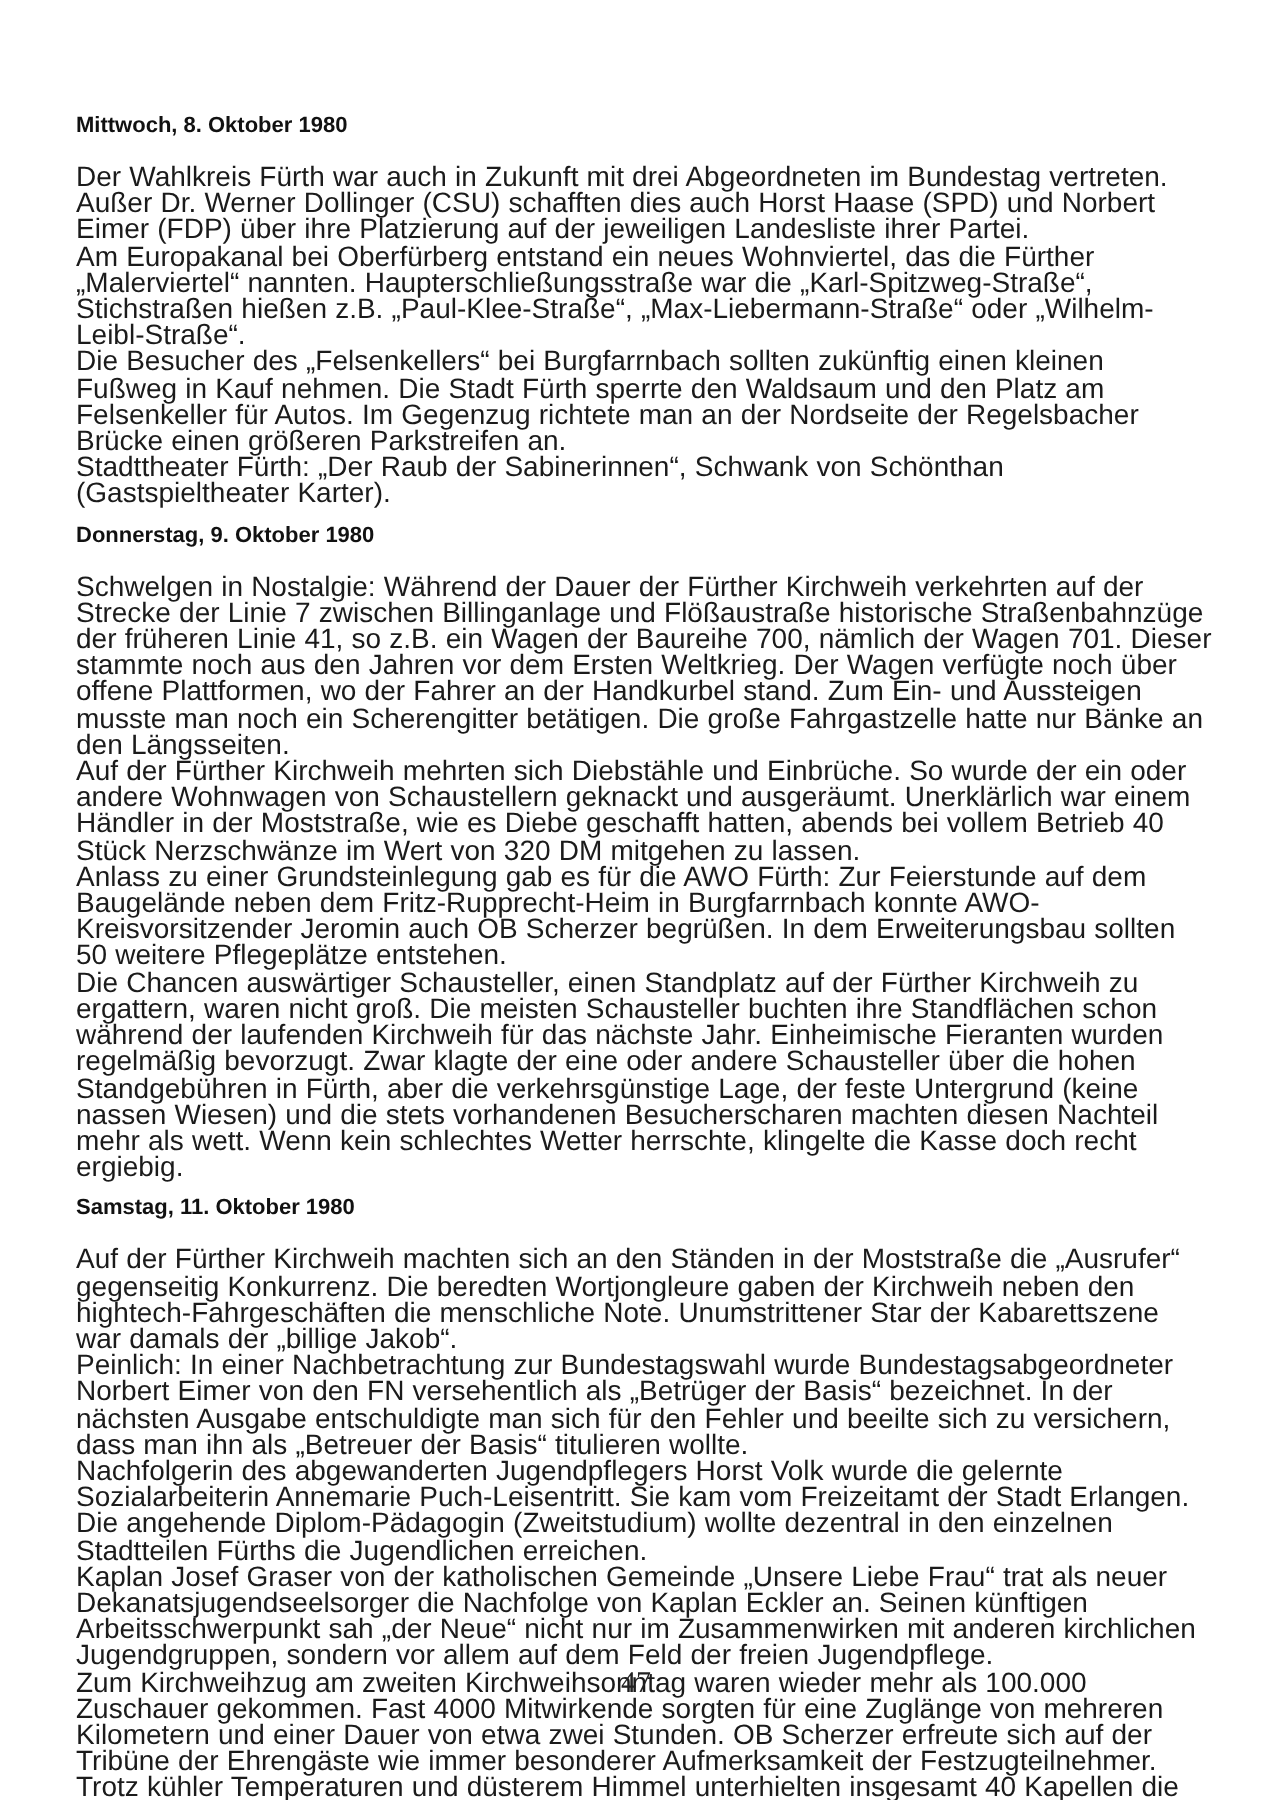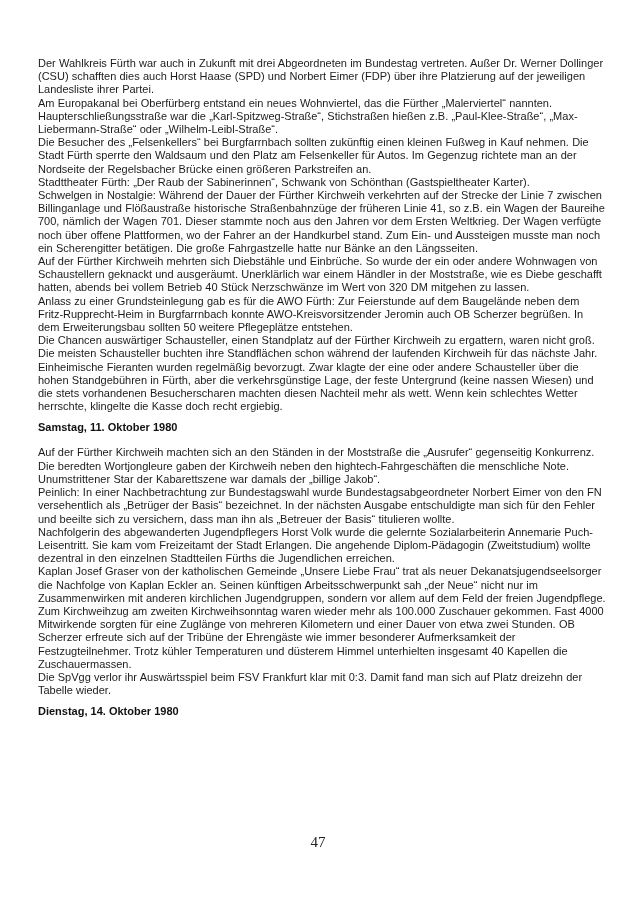--- a/index.html
+++ b/index.html
@@ -27,21 +27,21 @@
     line-height: 13px;
     font-weight: bold;
     color: #111111;
     margin: 8px 0 12px 0;
   }
   .date-section:first-child .section-heading {
     margin-top: 0;
   }
   .paragraph {
     font-family: "Liberation Sans", sans-serif;
-    font-size: 11px;
+    font-size: 14px;
     line-height: 13.2px;
     margin: 0;
     text-align: left;
     word-spacing: 0.2px;
   }
   .footer {
     position: absolute;
     left: 0;
     right: 0;
     top: 834px;
@@ -50,26 +50,28 @@
     font-size: 15px;
     color: #222222;
   }
 </style>
 </head>
 <body>
 
 <div class="page">
   <div class="content" id="doc-content">
       <div class="date-section">
+        <div class="section-heading">Mittwoch, 8. Oktober 1980</div>
         <p class="paragraph">Der Wahlkreis Fürth war auch in Zukunft mit drei Abgeordneten im Bundestag vertreten. Außer Dr. Werner Dollinger (CSU) schafften dies auch Horst Haase (SPD) und Norbert Eimer (FDP) über ihre Platzierung auf der jeweiligen Landesliste ihrer Partei.</p>
         <p class="paragraph">Am Europakanal bei Oberfürberg entstand ein neues Wohnviertel, das die Fürther „Malerviertel“ nannten. Haupterschließungsstraße war die „Karl-Spitzweg-Straße“, Stichstraßen hießen z.B. „Paul-Klee-Straße“, „Max-Liebermann-Straße“ oder „Wilhelm-Leibl-Straße“.</p>
         <p class="paragraph">Die Besucher des „Felsenkellers“ bei Burgfarrnbach sollten zukünftig einen kleinen Fußweg in Kauf nehmen. Die Stadt Fürth sperrte den Waldsaum und den Platz am Felsenkeller für Autos. Im Gegenzug richtete man an der Nordseite der Regelsbacher Brücke einen größeren Parkstreifen an.</p>
         <p class="paragraph">Stadttheater Fürth: „Der Raub der Sabinerinnen“, Schwank von Schönthan (Gastspieltheater Karter).</p>
       </div>
       <div class="date-section">
+        <div class="section-heading">Donnerstag, 9. Oktober 1980</div>
         <p class="paragraph">Schwelgen in Nostalgie: Während der Dauer der Fürther Kirchweih verkehrten auf der Strecke der Linie 7 zwischen Billinganlage und Flößaustraße historische Straßenbahnzüge der früheren Linie 41, so z.B. ein Wagen der Baureihe 700, nämlich der Wagen 701. Dieser stammte noch aus den Jahren vor dem Ersten Weltkrieg. Der Wagen verfügte noch über offene Plattformen, wo der Fahrer an der Handkurbel stand. Zum Ein- und Aussteigen musste man noch ein Scherengitter betätigen. Die große Fahrgastzelle hatte nur Bänke an den Längsseiten.</p>
         <p class="paragraph">Auf der Fürther Kirchweih mehrten sich Diebstähle und Einbrüche. So wurde der ein oder andere Wohnwagen von Schaustellern geknackt und ausgeräumt. Unerklärlich war einem Händler in der Moststraße, wie es Diebe geschafft hatten, abends bei vollem Betrieb 40 Stück Nerzschwänze im Wert von 320 DM mitgehen zu lassen.</p>
       </div>
       <div class="date-section">
         <p class="paragraph">Anlass zu einer Grundsteinlegung gab es für die AWO Fürth: Zur Feierstunde auf dem Baugelände neben dem Fritz-Rupprecht-Heim in Burgfarrnbach konnte AWO-Kreisvorsitzender Jeromin auch OB Scherzer begrüßen. In dem Erweiterungsbau sollten 50 weitere Pflegeplätze entstehen.</p>
         <p class="paragraph">Die Chancen auswärtiger Schausteller, einen Standplatz auf der Fürther Kirchweih zu ergattern, waren nicht groß. Die meisten Schausteller buchten ihre Standflächen schon während der laufenden Kirchweih für das nächste Jahr. Einheimische Fieranten wurden regelmäßig bevorzugt. Zwar klagte der eine oder andere Schausteller über die hohen Standgebühren in Fürth, aber die verkehrsgünstige Lage, der feste Untergrund (keine nassen Wiesen) und die stets vorhandenen Besucherscharen machten diesen Nachteil mehr als wett. Wenn kein schlechtes Wetter herrschte, klingelte die Kasse doch recht ergiebig.</p>
       </div>
       <div class="date-section">
         <div class="section-heading">Samstag, 11. Oktober 1980</div>
         <p class="paragraph">Auf der Fürther Kirchweih machten sich an den Ständen in der Moststraße die „Ausrufer“ gegenseitig Konkurrenz. Die beredten Wortjongleure gaben der Kirchweih neben den hightech-Fahrgeschäften die menschliche Note. Unumstrittener Star der Kabarettszene war damals der „billige Jakob“.</p>

